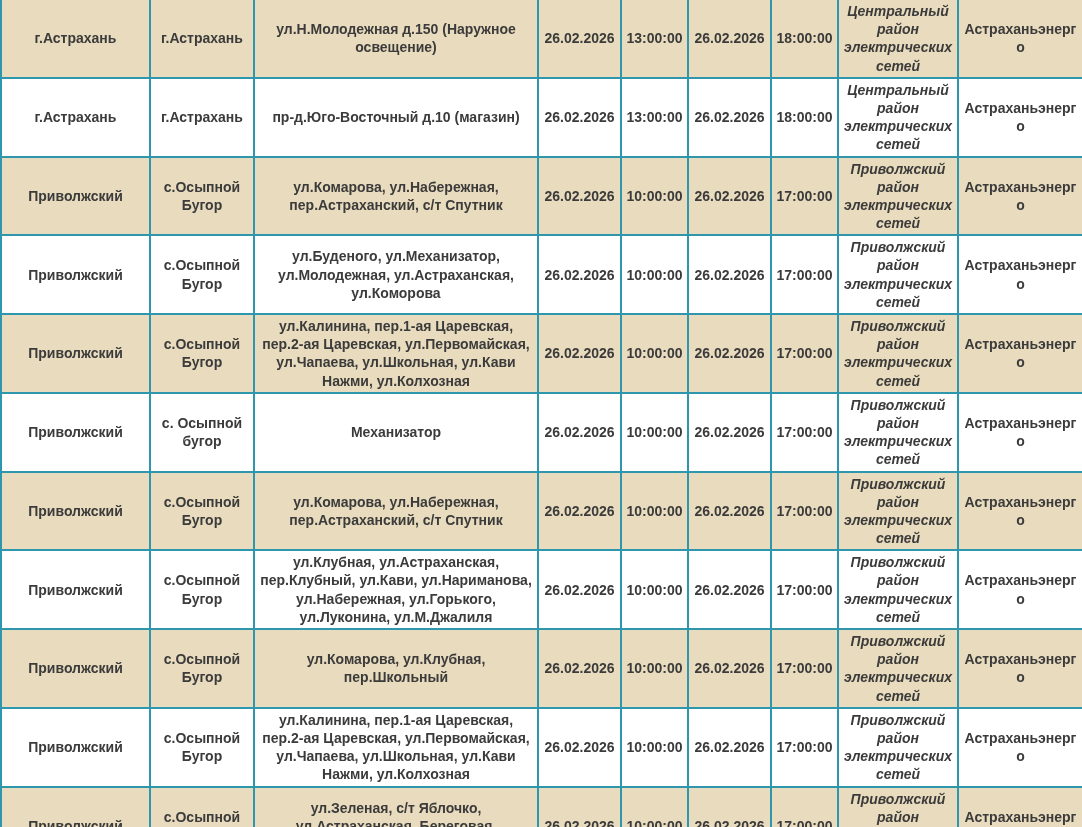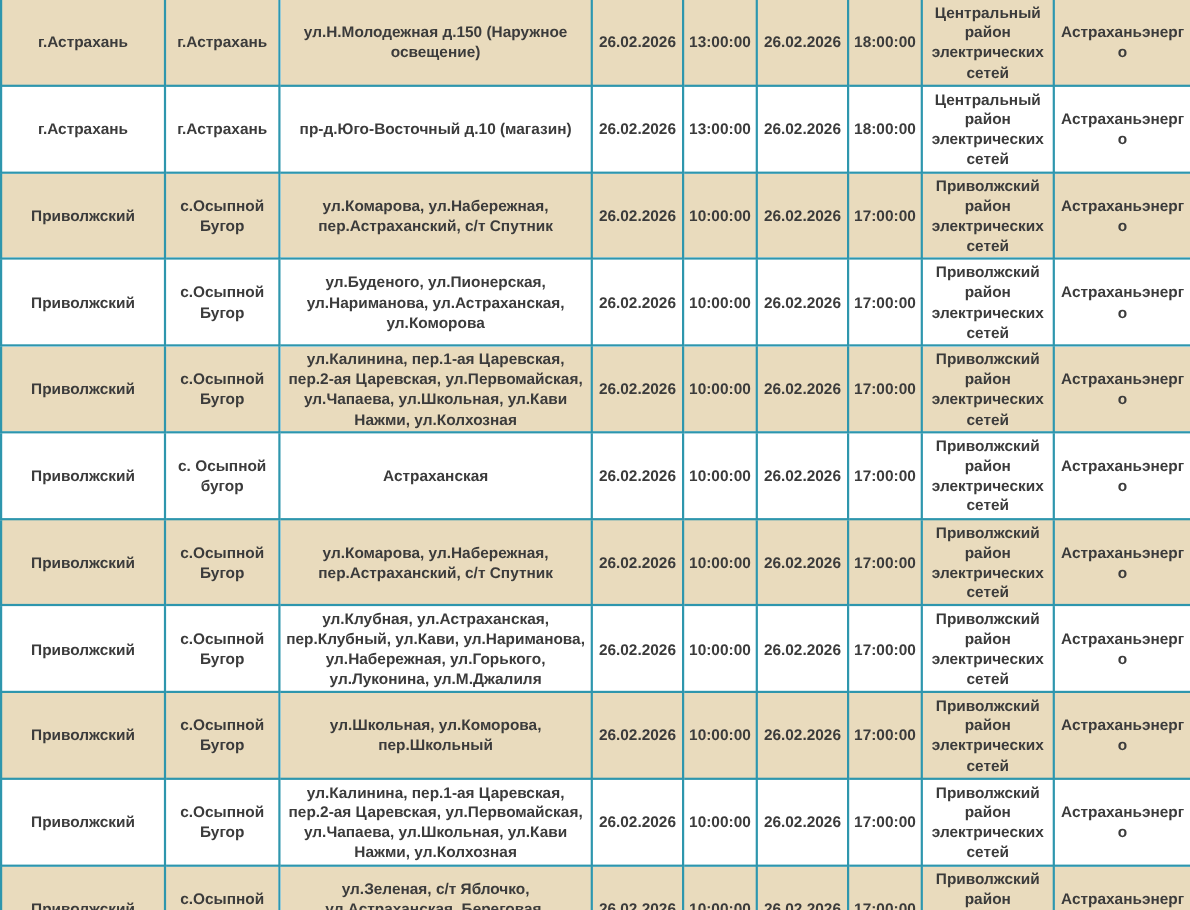--- a/index.html
+++ b/index.html
@@ -24,21 +24,21 @@
     padding: 2px 5px;
     overflow: hidden;
     word-wrap: break-word;
   }
   
   .outage-table tr:first-child td { border-top: none; }
   .outage-table tr { height: 75px; }
   .outage-table tr:first-child { height: 72px; }
   .outage-table tr:nth-child(odd) td { background: #e9dbbd; }
   .outage-table tr:nth-child(even) td { background: #ffffff; }
-  .outage-table td.c-network { padding: 2px 3px; }
+  .outage-table td.c-network { padding: 2px 3px; font-style: italic; }
   .outage-table td.c-date, .outage-table td.c-time { padding: 2px 2px; }
 </style>
 </head>
 <body>
 
 <table class="outage-table">
   <colgroup>
     <col style="width:149px">
       <col style="width:104px">
       <col style="width:284px">
@@ -79,21 +79,21 @@
       <td class="c-date">26.02.2026</td>
       <td class="c-time">10:00:00</td>
       <td class="c-date">26.02.2026</td>
       <td class="c-time">17:00:00</td>
       <td class="c-network">Приволжский район электрических сетей</td>
       <td class="c-company">Астраханьэнерго</td>
     </tr>
     <tr>
       <td class="c-district">Приволжский</td>
       <td class="c-settlement">с.Осыпной Бугор</td>
-      <td class="c-streets">ул.Буденого, ул.Пионерская, ул.Нариманова, ул.Астраханская, ул.Коморова</td>
+      <td class="c-streets">ул.Буденого, ул.Механизатор, ул.Молодежная, ул.Астраханская, ул.Коморова</td>
       <td class="c-date">26.02.2026</td>
       <td class="c-time">10:00:00</td>
       <td class="c-date">26.02.2026</td>
       <td class="c-time">17:00:00</td>
       <td class="c-network">Приволжский район электрических сетей</td>
       <td class="c-company">Астраханьэнерго</td>
     </tr>
     <tr>
       <td class="c-district">Приволжский</td>
       <td class="c-settlement">с.Осыпной Бугор</td>
@@ -101,21 +101,21 @@
       <td class="c-date">26.02.2026</td>
       <td class="c-time">10:00:00</td>
       <td class="c-date">26.02.2026</td>
       <td class="c-time">17:00:00</td>
       <td class="c-network">Приволжский район электрических сетей</td>
       <td class="c-company">Астраханьэнерго</td>
     </tr>
     <tr>
       <td class="c-district">Приволжский</td>
       <td class="c-settlement">с. Осыпной бугор</td>
-      <td class="c-streets">Астраханская</td>
+      <td class="c-streets">Механизатор</td>
       <td class="c-date">26.02.2026</td>
       <td class="c-time">10:00:00</td>
       <td class="c-date">26.02.2026</td>
       <td class="c-time">17:00:00</td>
       <td class="c-network">Приволжский район электрических сетей</td>
       <td class="c-company">Астраханьэнерго</td>
     </tr>
     <tr>
       <td class="c-district">Приволжский</td>
       <td class="c-settlement">с.Осыпной Бугор</td>
@@ -134,21 +134,21 @@
       <td class="c-date">26.02.2026</td>
       <td class="c-time">10:00:00</td>
       <td class="c-date">26.02.2026</td>
       <td class="c-time">17:00:00</td>
       <td class="c-network">Приволжский район электрических сетей</td>
       <td class="c-company">Астраханьэнерго</td>
     </tr>
     <tr>
       <td class="c-district">Приволжский</td>
       <td class="c-settlement">с.Осыпной Бугор</td>
-      <td class="c-streets">ул.Школьная, ул.Коморова, пер.Школьный</td>
+      <td class="c-streets">ул.Комарова, ул.Клубная, пер.Школьный</td>
       <td class="c-date">26.02.2026</td>
       <td class="c-time">10:00:00</td>
       <td class="c-date">26.02.2026</td>
       <td class="c-time">17:00:00</td>
       <td class="c-network">Приволжский район электрических сетей</td>
       <td class="c-company">Астраханьэнерго</td>
     </tr>
     <tr>
       <td class="c-district">Приволжский</td>
       <td class="c-settlement">с.Осыпной Бугор</td>

